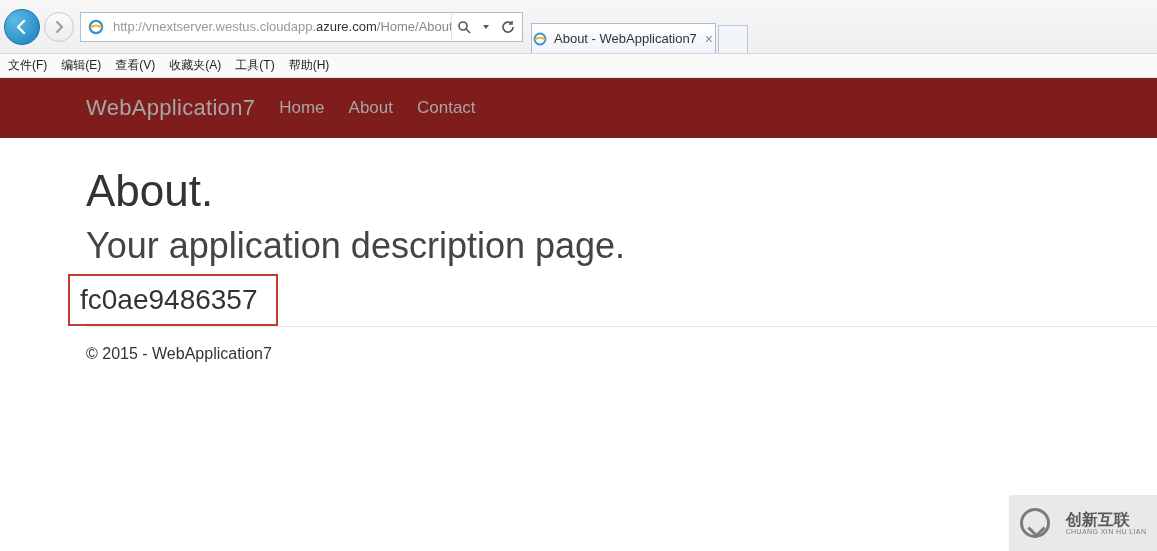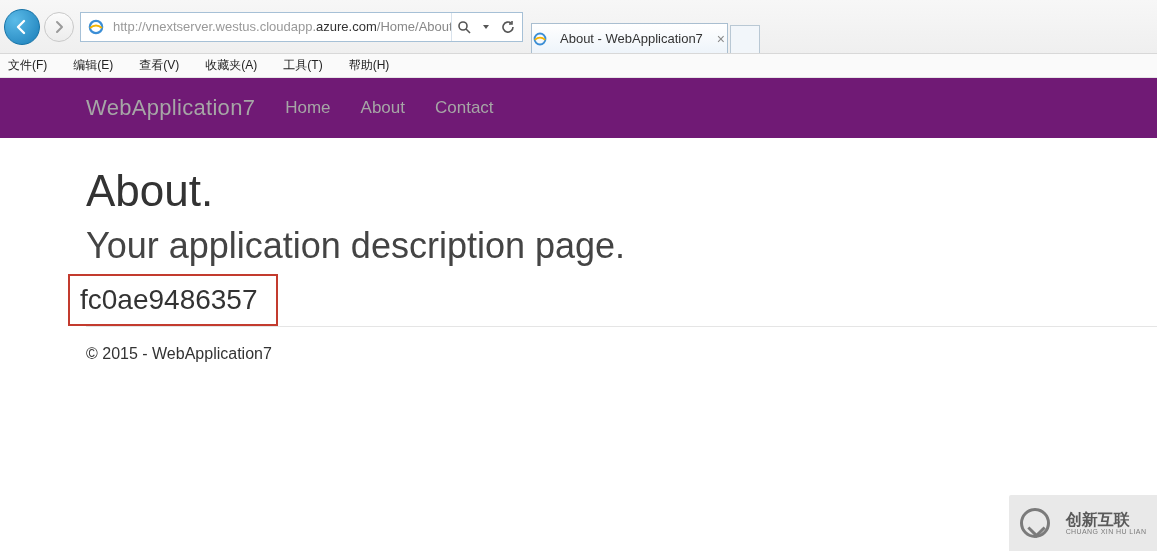--- a/index.html
+++ b/index.html
@@ -73,46 +73,46 @@
     .tool-icn { width:16px; height:16px; display:flex; align-items:center; justify-content:center; color:#555; }
     .tabstrip {
       display:flex; align-items:flex-end; height:100%; margin-left:4px;
     }
     .tab {
       height: 30px;
       border: 1px solid #a9bed0;
       border-bottom: none;
       background: linear-gradient(#fff, #eef4fa);
       display:flex; align-items:center;
-      padding: 0 0; gap:12px;
+      padding: 0 0; gap:6px;
       margin-top: auto;
       font-size: 13px;
       color: #333;
       max-width: 200px;
     }
     .tab .tab-icon { width:16px; height:16px; display:flex; align-items:center; justify-content:center; }
     .tab .tab-title { white-space:nowrap; overflow:hidden; text-overflow: ellipsis; }
     .tab .tab-close { color:#888; font-size: 14px; padding: 0 2px; }
     .newtab { width:30px; height:28px; border:1px solid #b9c8d4; border-bottom:none; background:#f2f6fa; margin:auto 0 0 2px; }
     .ie-row2 {
       height: 24px;
       background: #fafafa;
       border-bottom: 1px solid #e6e6e6;
       display:flex; align-items:center;
-      padding: 0 8px; gap: 26px;
+      padding: 0 8px; gap: 14px;
       font-size: 12px;
       color: #222;
     }
     .menuitem { white-space: nowrap; }
     
     .page-nav {
-      background: #701a75; height: 60px;
+      background: #7f1d1d; height: 60px;
       display:flex; align-items:center;
       padding: 0 0 0 86px;
-      gap: 30px;
+      gap: 24px;
     }
     .brand { color:#a6a6a6; font-size: 22px; font-weight: 300; letter-spacing: .3px; }
     .page-nav a.navlink {
       color: #a6a6a6; font-size: 17px; text-decoration: none; font-weight: 400;
     }
     .page-body { padding: 18px 0 0 86px; }
     .page-body h1 {
       font-weight: 300; font-size: 44px; color:#333; margin: 10px 0 9px;
     }
     .page-body h2.sub {

